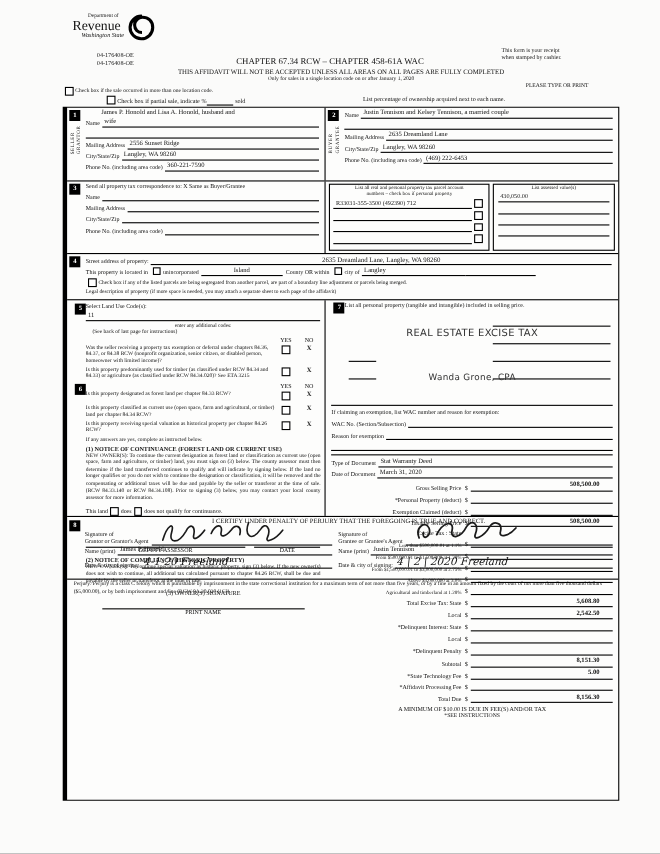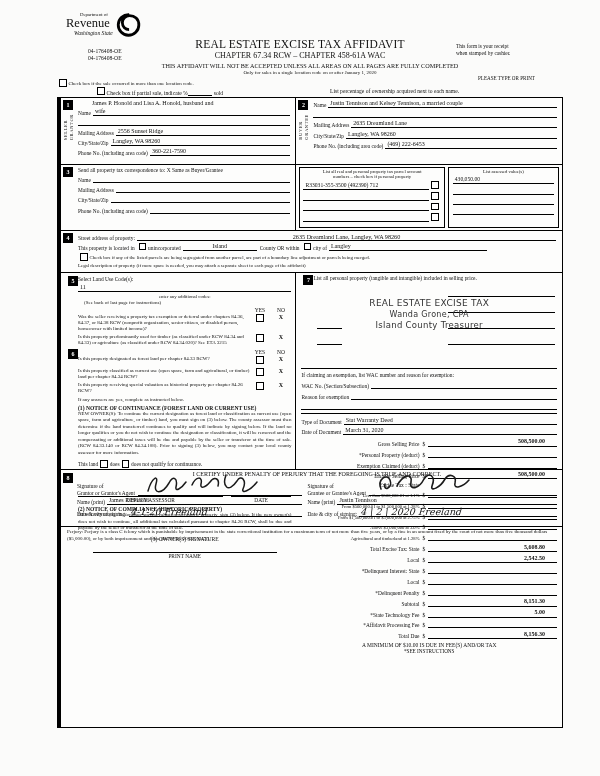--- a/index.html
+++ b/index.html
@@ -77,21 +77,20 @@
         <svg width="26" height="26" viewBox="0 0 24 24">
           <path d="M13 2.5 a9.5 9.5 0 1 0 9 9.5 c0-5.6-3.8-8.6-8.6-8.6 a6.6 6.6 0 0 0-6.6 6.6 c0 3.8 2.9 6.2 6.2 6.2" fill="none" stroke="#000" stroke-width="2.6"></path>
         </svg>
       </span>
     </div>
   </div>
 
   <div class="abs b" style="left:88px;top:48px;font-size:5.6px;">04-176408-OE</div>
   <div class="abs b" style="left:88px;top:55px;font-size:5.6px;">04-176408-OE</div>
 
-  <div class="abs b c" style="left:150px;width:300px;top:38px;font-size:11.5px;letter-spacing:.2px;">REAL ESTATE EXCISE TAX AFFIDAVIT</div>
   <div class="abs c" style="left:150px;width:300px;top:51px;font-size:8px;">CHAPTER 67.34 RCW  –  CHAPTER 458-61A WAC</div>
 
   <div class="abs" style="left:456px;top:43px;font-size:5.3px;line-height:1.3;">
     <div>This form is your receipt</div>
     <div>when stamped by cashier.</div>
   </div>
 
   <div class="abs b c" style="left:50px;width:520px;top:62px;font-size:6.2px;">THIS AFFIDAVIT WILL NOT BE ACCEPTED UNLESS ALL AREAS ON ALL PAGES ARE FULLY COMPLETED</div>
   <div class="abs b c" style="left:50px;width:520px;top:70px;font-size:5px;">Only for sales in a single location code on or after January 1, 2020</div>
   <div class="abs" style="left:478px;top:75px;font-size:5.1px;">PLEASE TYPE OR PRINT</div>
@@ -339,22 +338,21 @@
 
         <div class="stampzone">
           <div class="sline" style="right:2px;width:42%;top:14px;"></div>
           <div class="sline" style="right:2px;width:42%;top:30px;"></div>
           <div class="sline" style="right:2px;width:42%;top:46px;"></div>
           <div class="sline" style="right:2px;width:42%;top:62px;"></div>
           <div class="sline" style="left:6%;width:10%;top:46px;"></div>
           <div class="sline" style="left:6%;width:10%;top:62px;"></div>
           <div class="stamp">
             <div style="font-size:9px;">REAL ESTATE EXCISE TAX</div>
-            <div style="font-size:8px;">Wanda Grone, CPA</div>
-            <div style="font-size:8.5px;">Island County Treasurer</div>
+            <div style="font-size:8px;margin-top:28px;">Wanda Grone, CPA</div>
           </div>
         </div>
 
         <div style="border-top:1px solid #000;padding-top:3px;">
           <div style="font-size:5.4px;margin-bottom:3px;">If claiming an exemption, list WAC number and reason for exemption:</div>
           <div class="fline">
               <span class="lbl">WAC No. (Section/Subsection)</span>
               <span class="u"></span>
             </div>
           <div class="fline">

